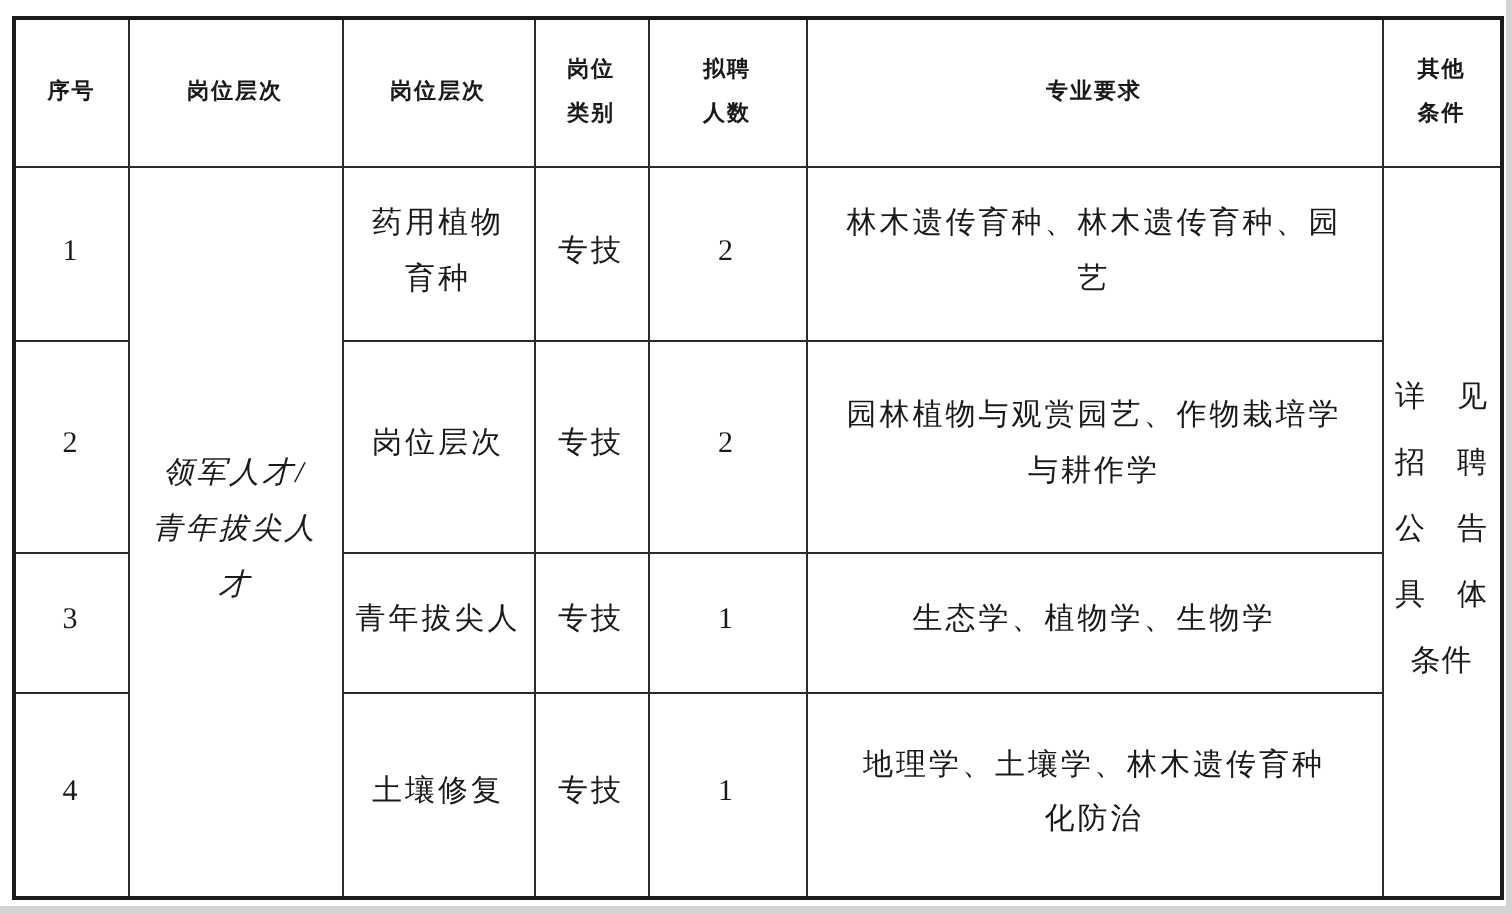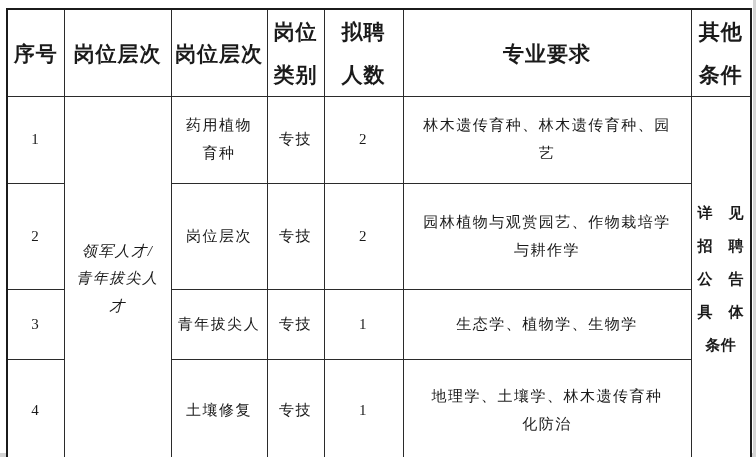--- a/index.html
+++ b/index.html
@@ -35,39 +35,38 @@
     text-align: center;
     vertical-align: middle;
     white-space: pre-line;
     color: #1a1a1a;
     padding: 0 2px;
     overflow: hidden;
   }
   th {
     font-family: "Liberation Sans", sans-serif;
     font-weight: bold;
-    font-size: 21px;
+    font-size: 11px;
     line-height: 2.05;
     letter-spacing: 1px;
   }
   td {
     font-family: "Liberation Serif", serif;
     font-size: 15px;
     line-height: 1.85;
     letter-spacing: 1.5px;
   }
   td.level-cell {
     line-height: 1.85;
     font-style: italic;
   }
   td.cond-cell {
     line-height: 2.2;
     letter-spacing: 0.5px;
     padding: 0 3px;
-    font-weight: bold;
   }
   tr.hdr    { height: 74px; }
   tr.r1     { height: 87px; }
   tr.r2     { height: 106px; }
   tr.r3     { height: 70px; }
   tr.r4     { height: 103px; }
 </style>
 </head>
 <body>
 

